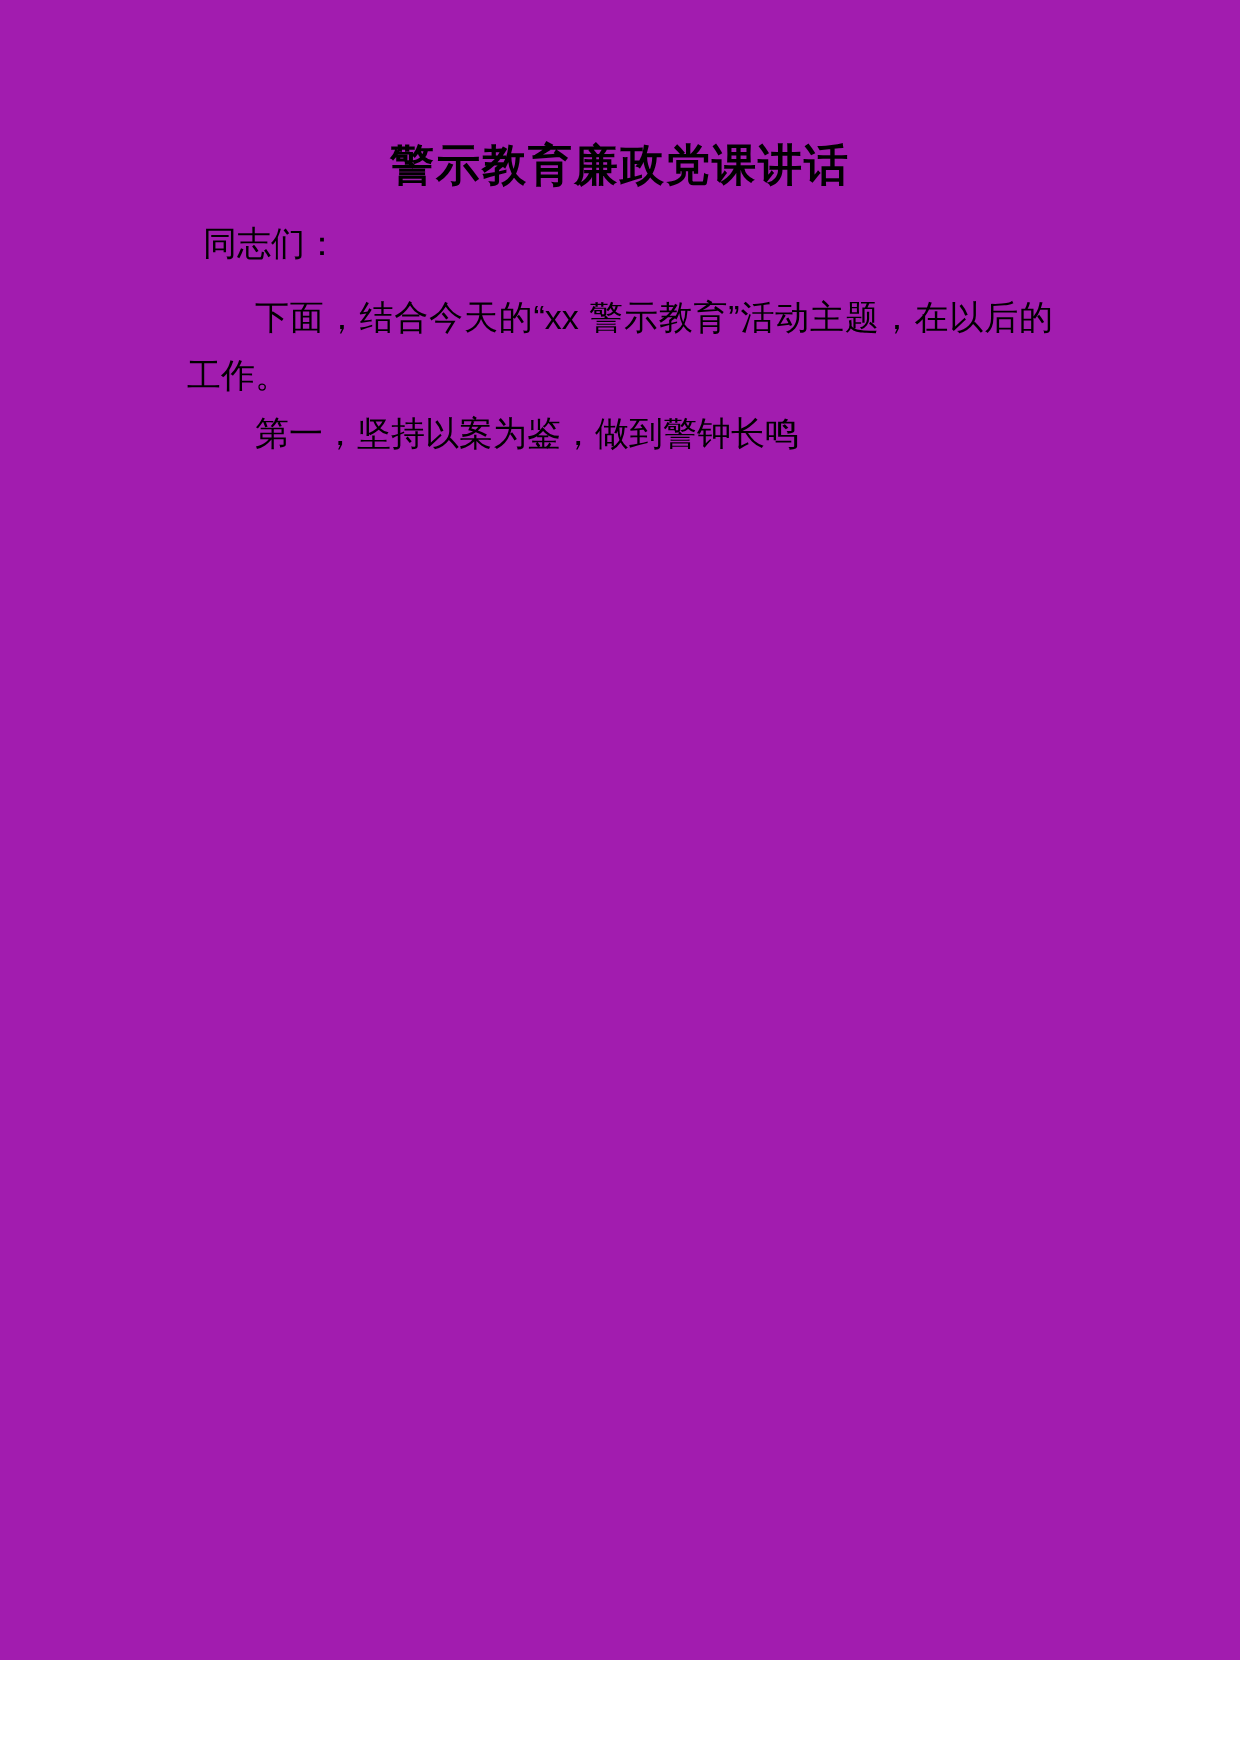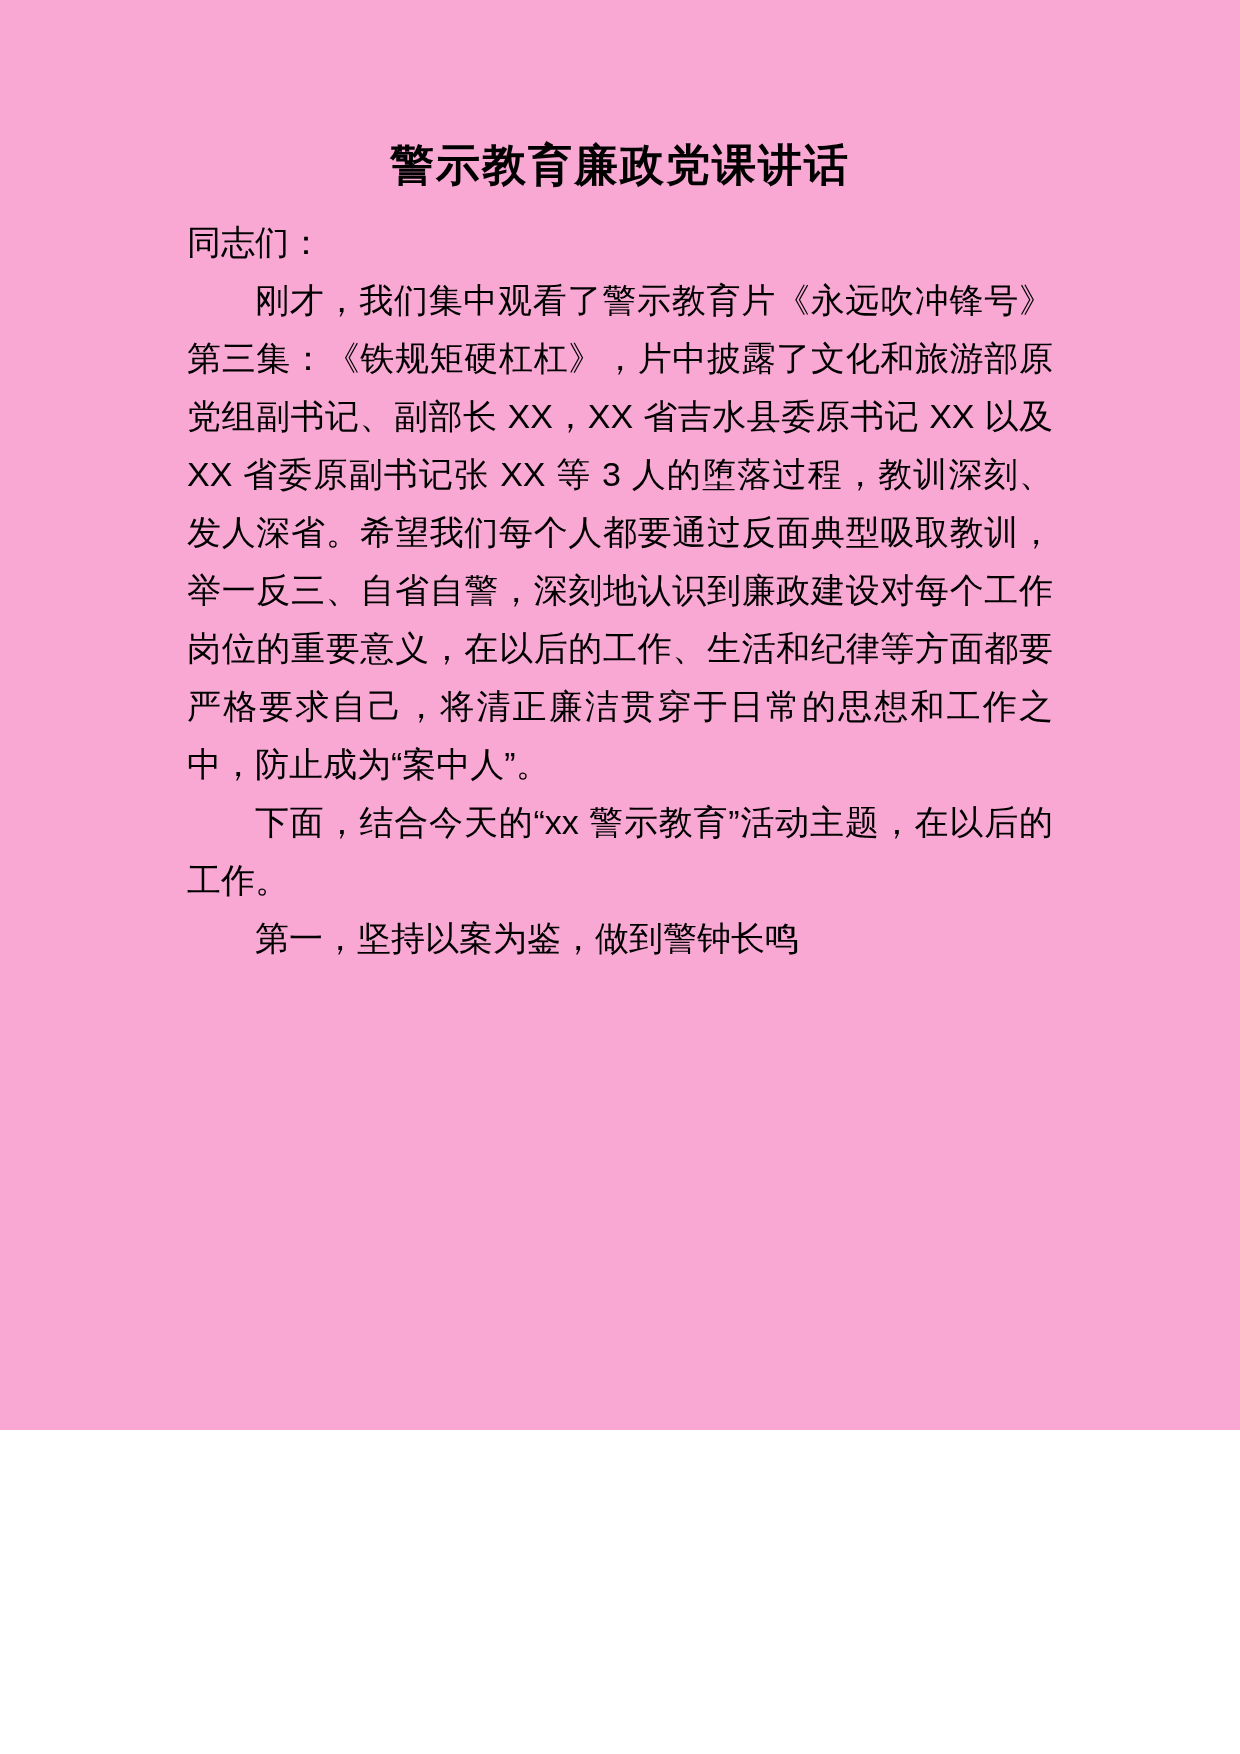--- a/index.html
+++ b/index.html
@@ -3,42 +3,42 @@
 <meta charset="utf-8">
 <style>
   html, body {
     margin: 0;
     padding: 0;
     background: #ffffff;
   }
   .page {
     position: relative;
     width: 1240px;
-    height: 1430px;
-    background: #f9a8d4;
+    height: 1660px;
+    background: #a21caf;
     color: #000000;
     box-sizing: border-box;
     padding: 132px 187px 6px 187px;
     font-family: "Liberation Sans", sans-serif;
     overflow: hidden;
   }
   .doc-title {
     margin: 0 0 15px 0;
     font-size: 44px;
     font-weight: 700;
     line-height: 66px;
     text-align: center;
     letter-spacing: 2px;
   }
   .doc-body {
     font-size: 34px;
     line-height: 58px;
   }
   .salutation {
-    margin: 0;
+    margin: 16px;
     text-align: left;
   }
   .para {
     margin: 0;
     text-indent: 2em;
     text-align: justify;
     text-justify: inter-ideograph;
   }
   .section-heading {
     font-weight: 400;
@@ -46,20 +46,19 @@
 </style>
 </head>
 <body>
 
 <div class="page">
   <h1 class="doc-title">警示教育廉政党课讲话</h1>
 
   <div class="doc-body">
     <p class="salutation">同志们：</p>
 
-    <p class="para">刚才，我们集中观看了警示教育片《永远吹冲锋号》第三集：《铁规矩硬杠杠》，片中披露了文化和旅游部原党组副书记、副部长 XX，XX 省吉水县委原书记 XX 以及 XX 省委原副书记张 XX 等 3 人的堕落过程，教训深刻、发人深省。希望我们每个人都要通过反面典型吸取教训，举一反三、自省自警，深刻地认识到廉政建设对每个工作岗位的重要意义，在以后的工作、生活和纪律等方面都要严格要求自己，将清正廉洁贯穿于日常的思想和工作之中，防止成为“案中人”。</p>
 
 
     <p class="para">下面，结合今天的“xx 警示教育”活动主题，在以后的工作。</p>
 
     <p class="para section-heading">第一，坚持以案为鉴，做到警钟长鸣</p>
   </div>
 </div>
 
 </body></html>

